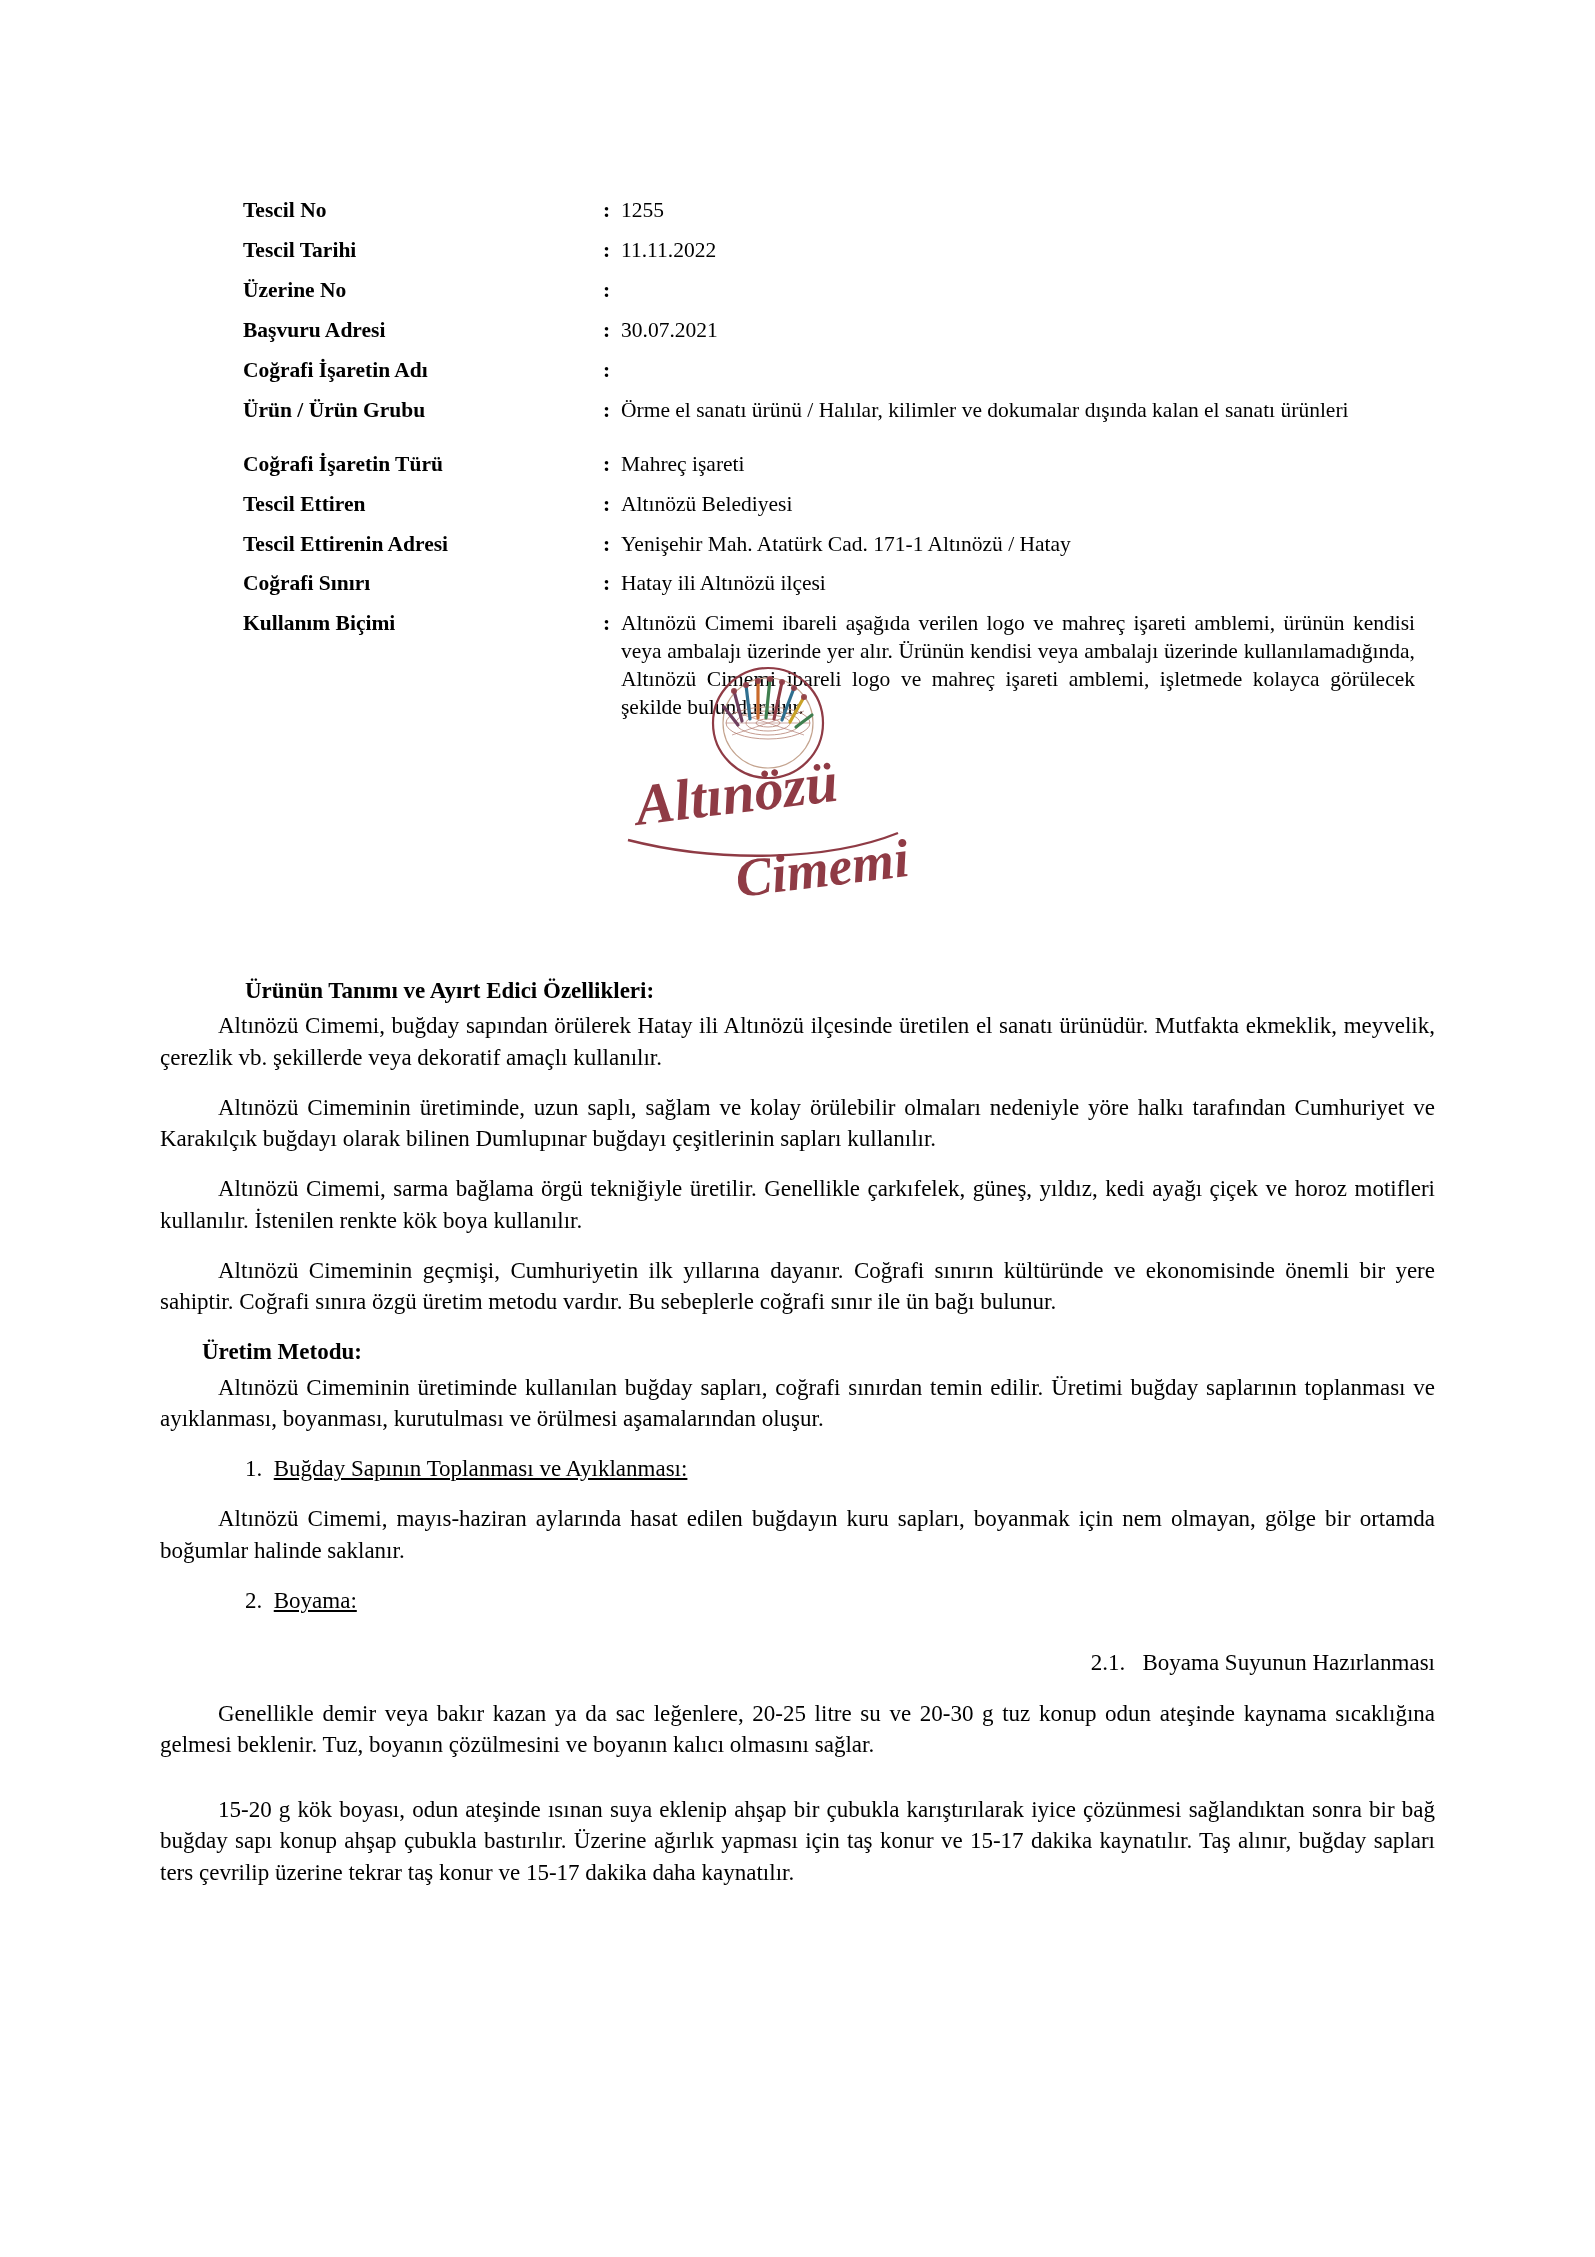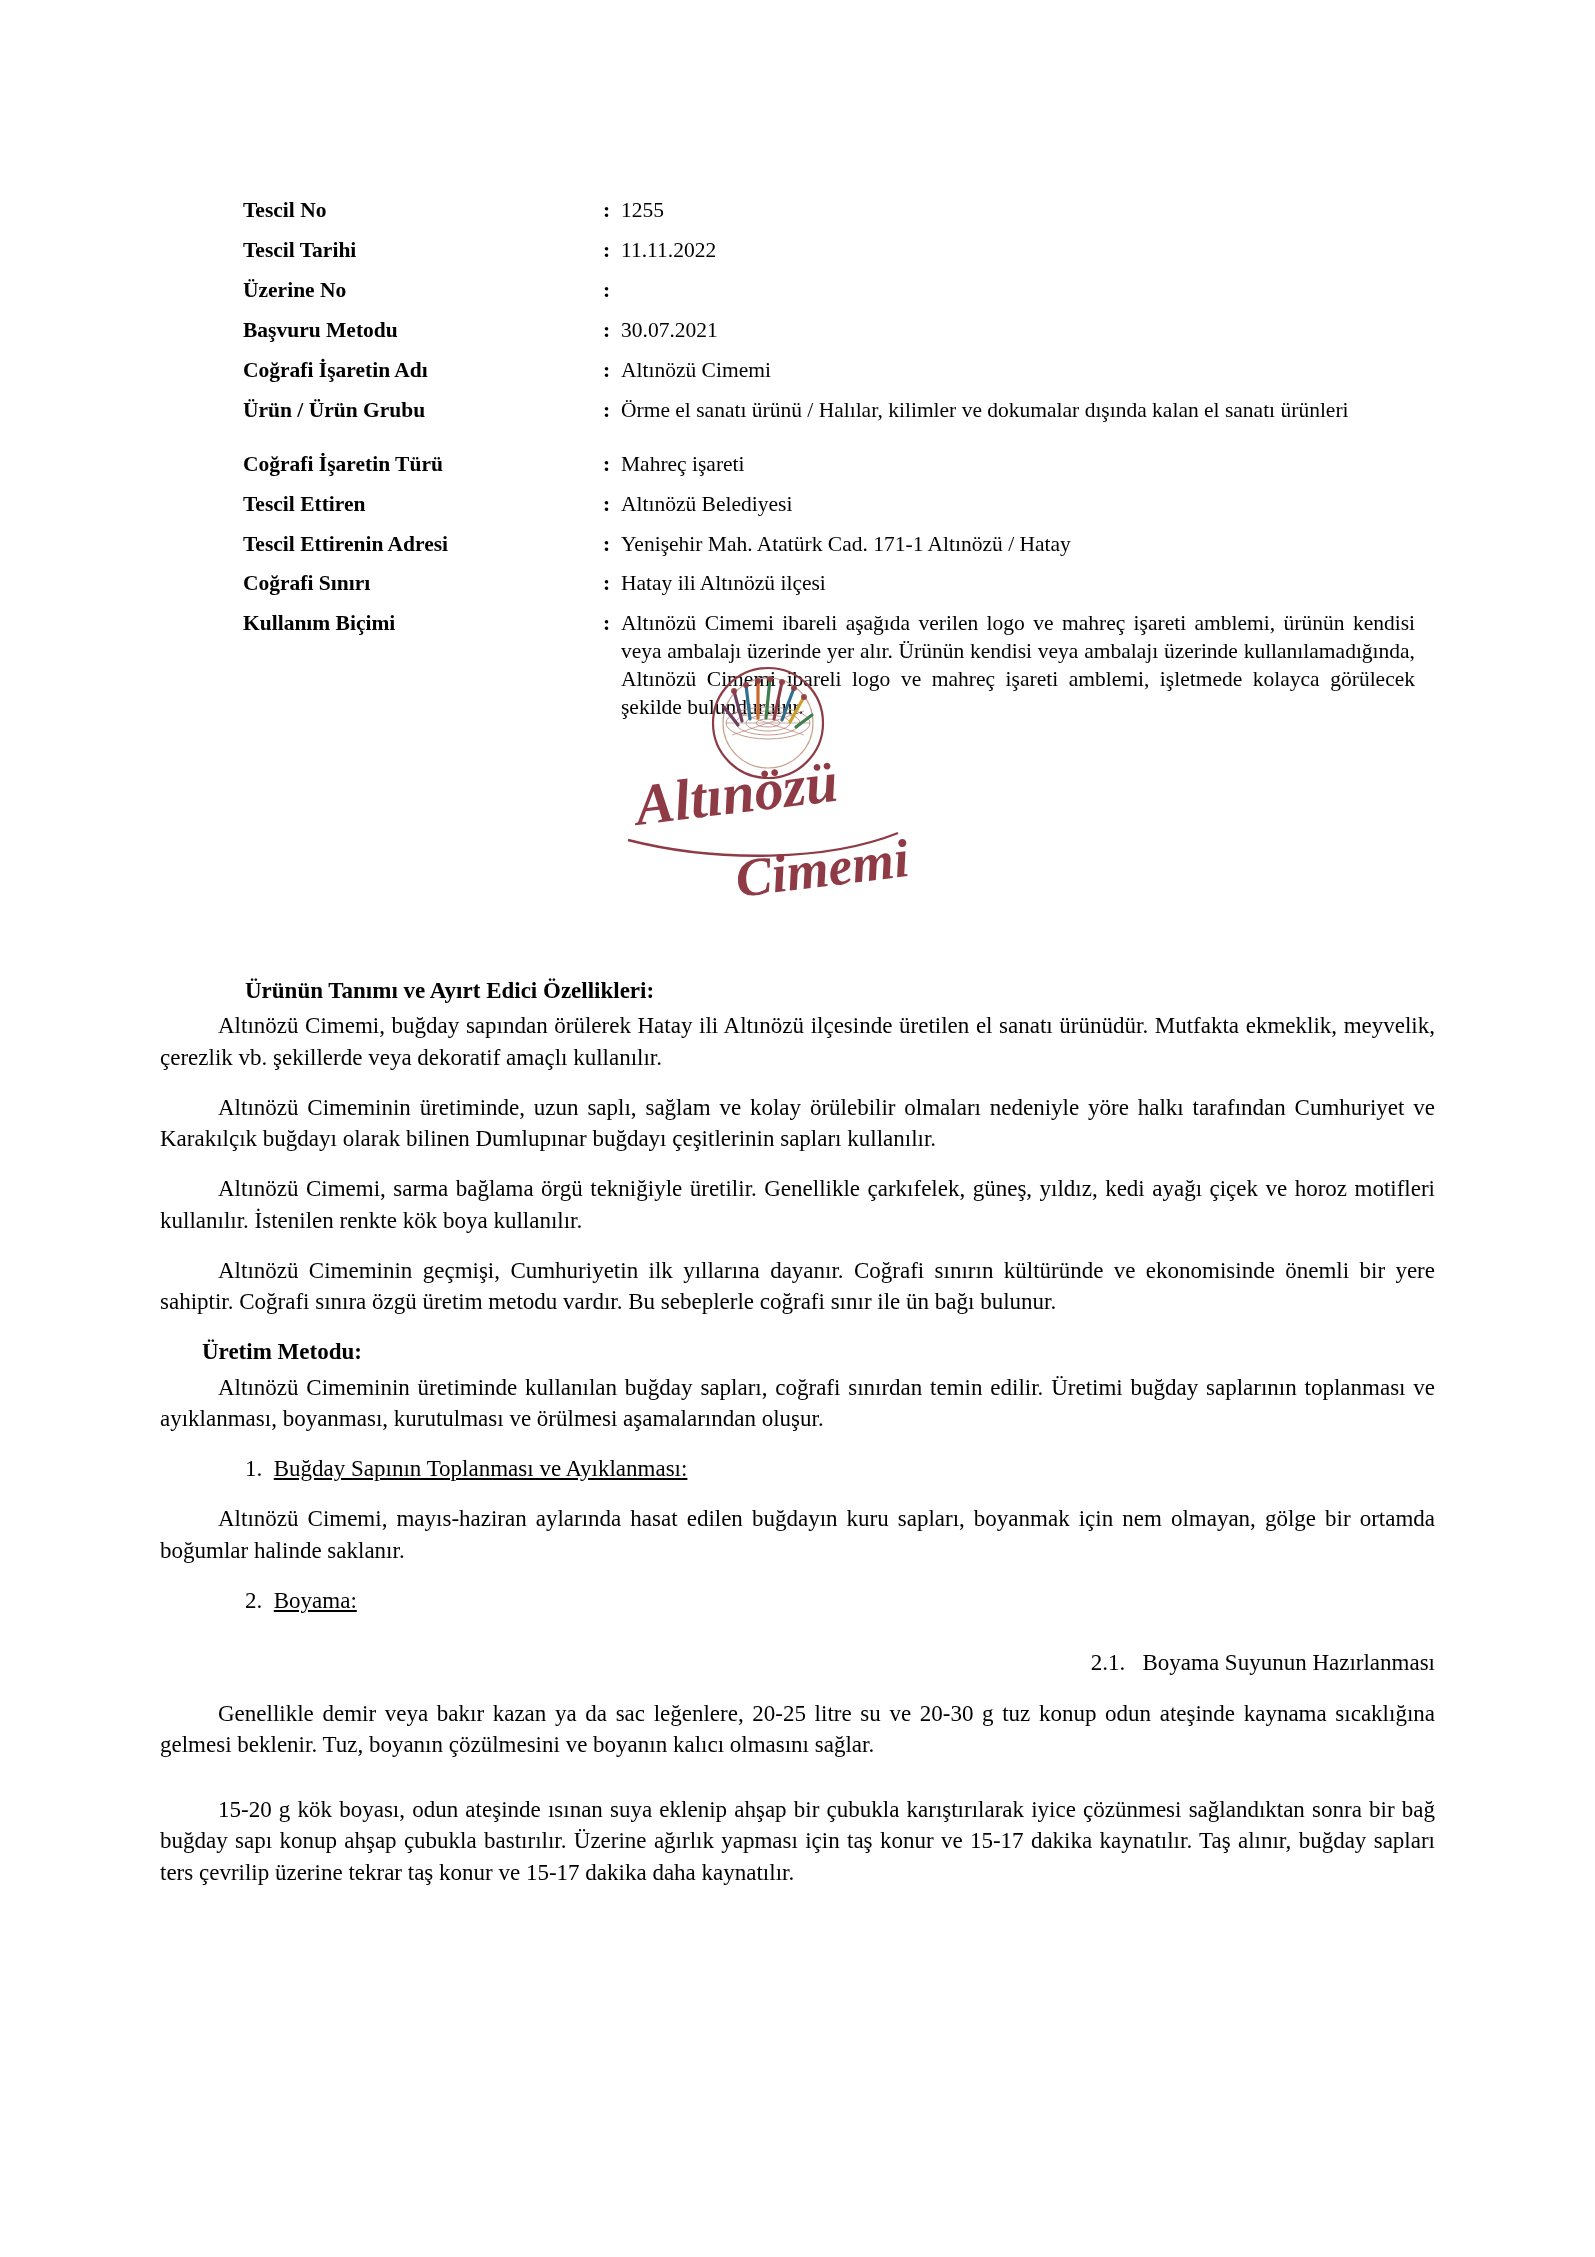--- a/index.html
+++ b/index.html
@@ -129,29 +129,28 @@
       <div class="reg-colon">:</div>
       <div class="reg-value">11.11.2022</div>
     </div>
 
     <div class="reg-row">
       <div class="reg-label">Üzerine No</div>
       <div class="reg-colon">:</div>
     </div>
 
     <div class="reg-row">
-      <div class="reg-label">Başvuru Metodu</div>
+      <div class="reg-label">Başvuru Adresi</div>
       <div class="reg-colon">:</div>
       <div class="reg-value">30.07.2021</div>
     </div>
 
     <div class="reg-row">
       <div class="reg-label">Coğrafi İşaretin Adı</div>
       <div class="reg-colon">:</div>
-      <div class="reg-value">Altınözü Cimemi</div>
     </div>
 
     <div class="reg-row">
       <div class="reg-label">Ürün / Ürün Grubu</div>
       <div class="reg-colon">:</div>
       <div class="reg-value">Örme el sanatı ürünü  / Halılar, kilimler ve dokumalar dışında kalan el sanatı ürünleri</div>
     </div>
 
     <div class="reg-gap"></div>
 

